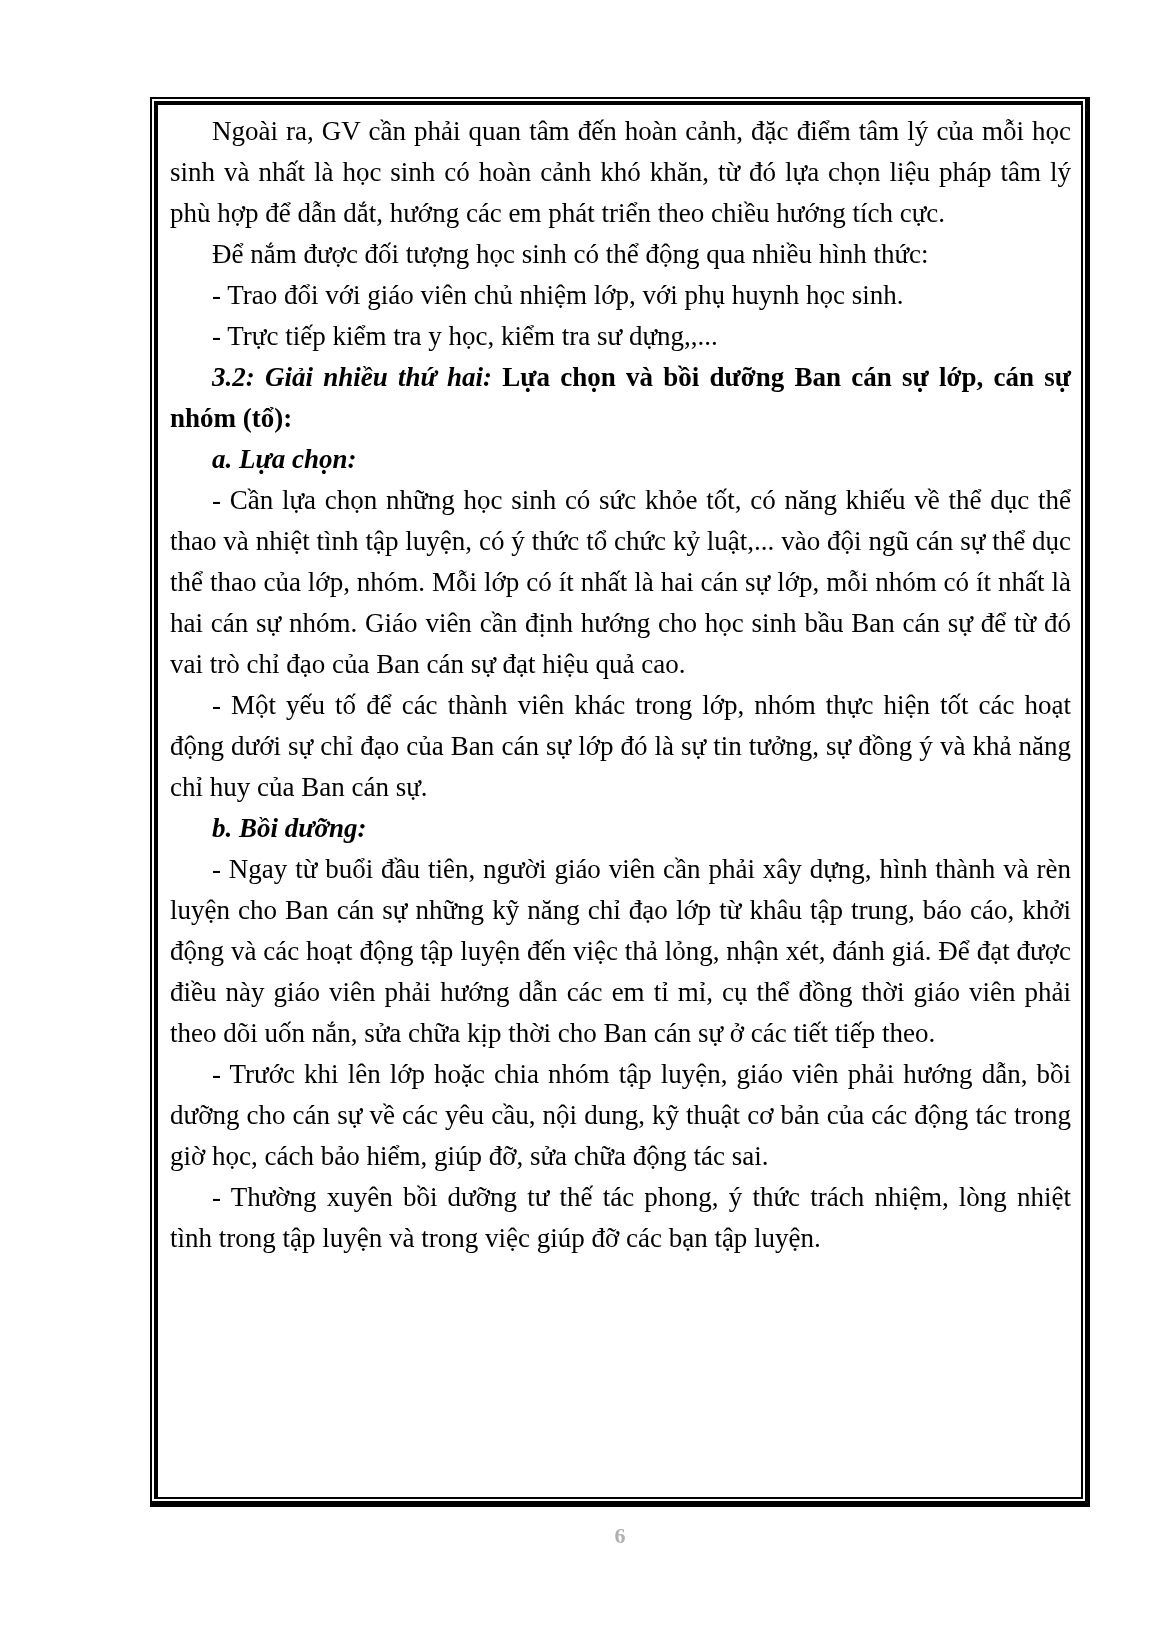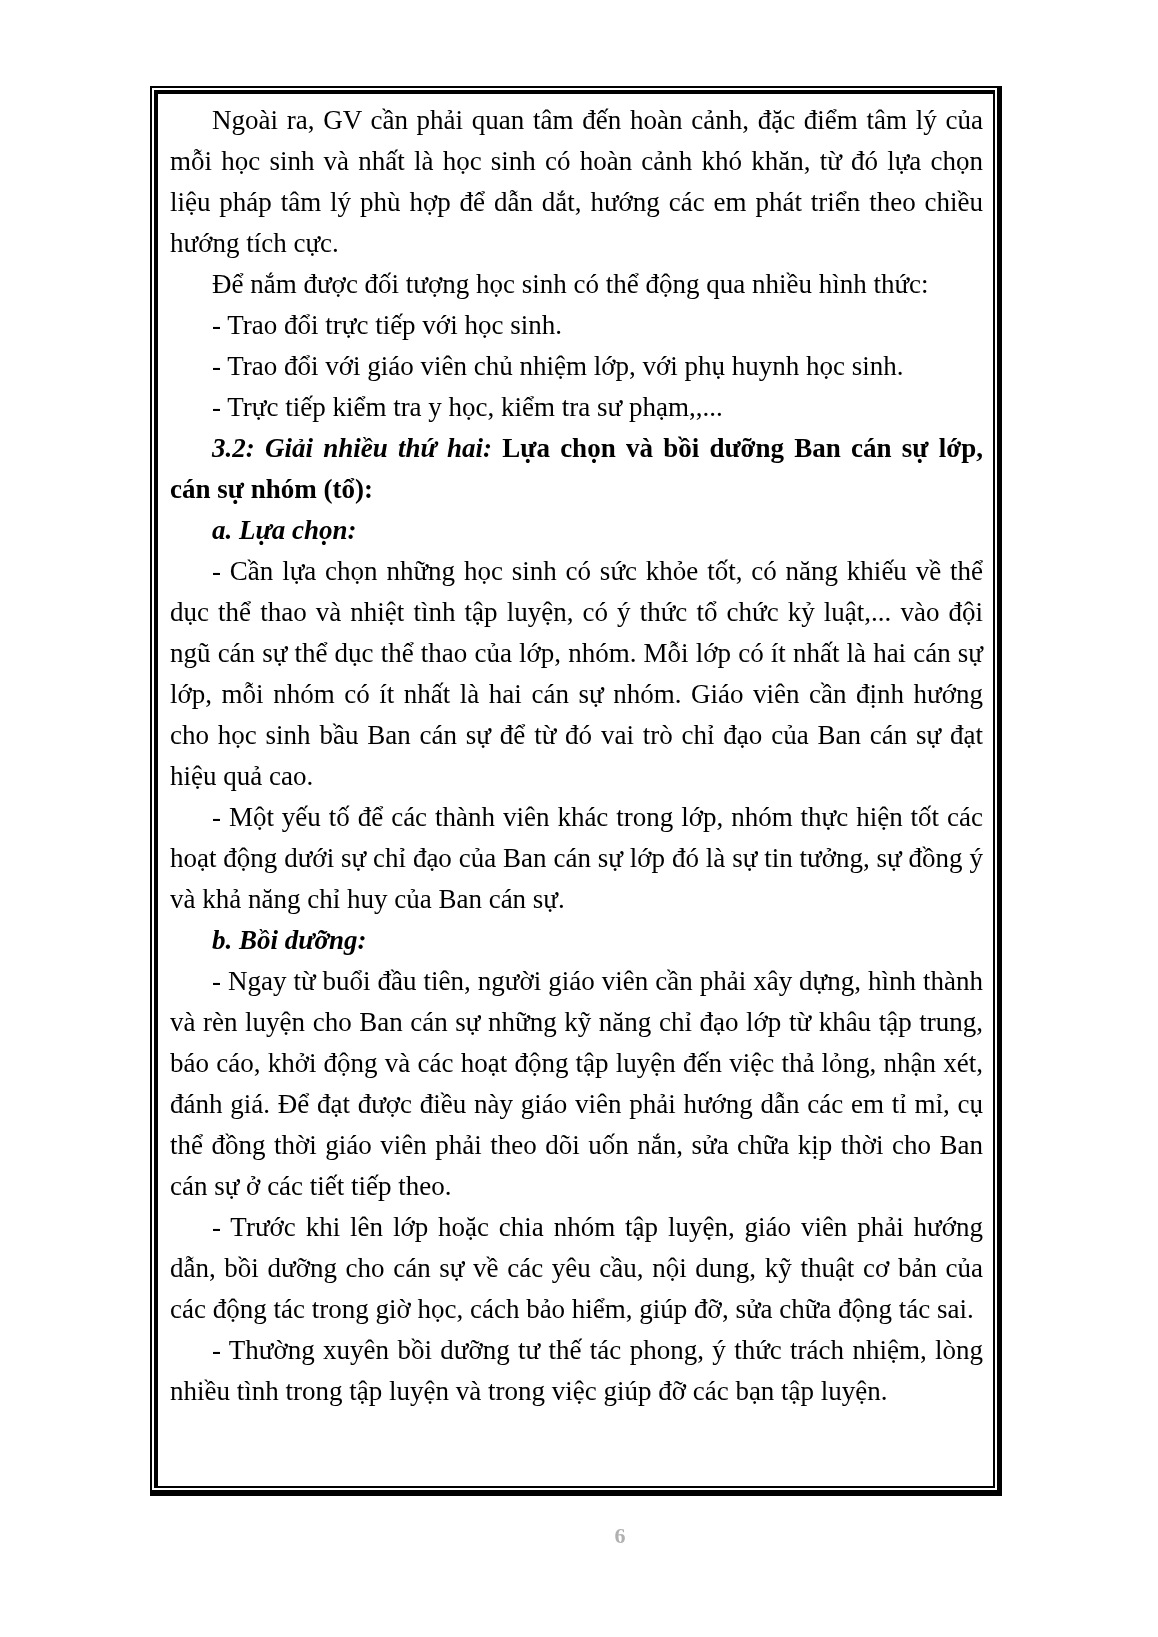--- a/index.html
+++ b/index.html
@@ -8,22 +8,22 @@
     width: 1158px;
     height: 1637px;
     background: #ffffff;
     overflow: hidden;
     font-family: "Liberation Serif", "DejaVu Serif", serif;
   }
   
   .frame-outer {
     position: absolute;
     left: 150px;
-    top: 86px;
-    width: 852px;
+    top: 97px;
+    width: 940px;
     height: 1410px;
     box-sizing: border-box;
     border-style: solid;
     border-color: #000000;
     border-width: 2px 5px 6px 2px; 
     padding: 2px; 
     background: #ffffff;
   }
   .frame-inner {
     width: 100%;
@@ -63,28 +63,27 @@
 </style>
 </head>
 <body>
 
 <div class="page">
   <div class="frame-outer">
     <div class="frame-inner">
       <div class="content">
         <p class="body">Ngoài ra, GV cần phải quan tâm đến hoàn cảnh, đặc điểm tâm lý của mỗi học sinh và nhất là học sinh có hoàn cảnh khó khăn, từ đó lựa chọn liệu pháp tâm lý phù hợp để dẫn dắt, hướng các em phát triển theo chiều hướng tích cực.</p>
         <p class="body">Để nắm được đối tượng học sinh có thể động qua nhiều hình thức:</p>
-        <p class="body">- Trao đổi trực tiếp với học sinh.</p>
         <p class="body">- Trao đổi với giáo viên chủ nhiệm lớp, với phụ huynh học sinh.</p>
-        <p class="body">- Trực tiếp kiểm tra y học, kiểm tra sư phạm,,...</p>
+        <p class="body">- Trực tiếp kiểm tra y học, kiểm tra sư dựng,,...</p>
         <p class="heading"><span class="run-bold-italic">3.2: Giải nhiều thứ hai: </span><span>Lựa chọn và bồi dưỡng Ban cán sự lớp, cán sự nhóm (tổ):</span></p>
         <p class="subheading">a. Lựa chọn:</p>
         <p class="body">- Cần lựa chọn những học sinh có sức khỏe tốt, có năng khiếu về thể dục thể thao và nhiệt tình tập luyện, có ý thức tổ chức kỷ luật,... vào đội ngũ cán sự thể dục thể thao của lớp, nhóm. Mỗi lớp có ít nhất là hai cán sự lớp, mỗi nhóm có ít nhất là hai cán sự nhóm. Giáo viên cần định hướng cho học sinh bầu Ban cán sự để từ đó vai trò chỉ đạo của Ban cán sự đạt hiệu quả cao.</p>
         <p class="body">- Một yếu tố để các thành viên khác trong lớp, nhóm thực hiện tốt các hoạt động dưới sự chỉ đạo của Ban cán sự lớp đó là sự tin tưởng, sự đồng ý và khả năng chỉ huy của Ban cán sự.</p>
         <p class="subheading">b. Bồi dưỡng:</p>
         <p class="body">- Ngay từ buổi đầu tiên, người giáo viên cần phải xây dựng, hình thành và rèn luyện cho Ban cán sự những kỹ năng chỉ đạo lớp từ khâu tập trung, báo cáo, khởi động và các hoạt động tập luyện đến việc thả lỏng, nhận xét, đánh giá. Để đạt được điều này giáo viên phải hướng dẫn các em tỉ mỉ, cụ thể đồng thời giáo viên phải theo dõi uốn nắn, sửa chữa kịp thời cho Ban cán sự ở các tiết tiếp theo.</p>
         <p class="body">- Trước khi lên lớp hoặc chia nhóm tập luyện, giáo viên phải hướng dẫn, bồi dưỡng cho cán sự về các yêu cầu, nội dung, kỹ thuật cơ bản của các động tác trong giờ học, cách bảo hiểm, giúp đỡ, sửa chữa động tác sai.</p>
-        <p class="body">- Thường xuyên bồi dưỡng tư thế tác phong, ý thức trách nhiệm, lòng nhiều tình trong tập luyện và trong việc giúp đỡ các bạn tập luyện.</p>
+        <p class="body">- Thường xuyên bồi dưỡng tư thế tác phong, ý thức trách nhiệm, lòng nhiệt tình trong tập luyện và trong việc giúp đỡ các bạn tập luyện.</p>
       </div>
     </div>
   </div>
   <div class="page-number">6</div>
 </div>
 
 </body></html>

